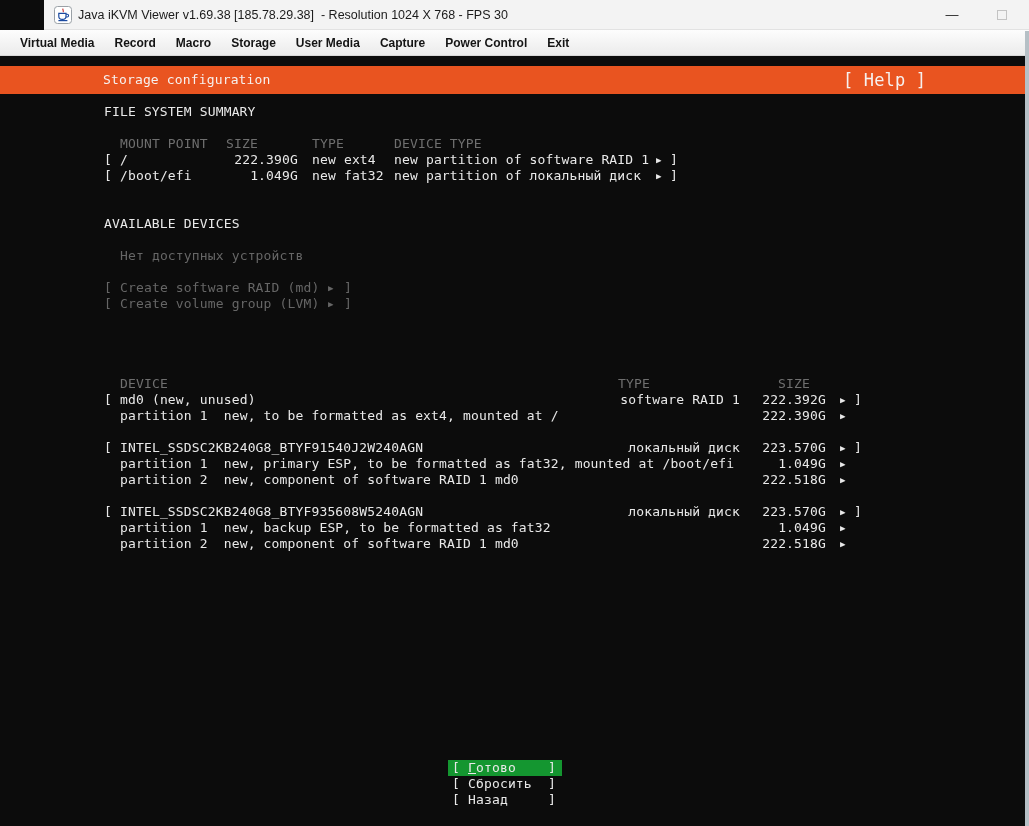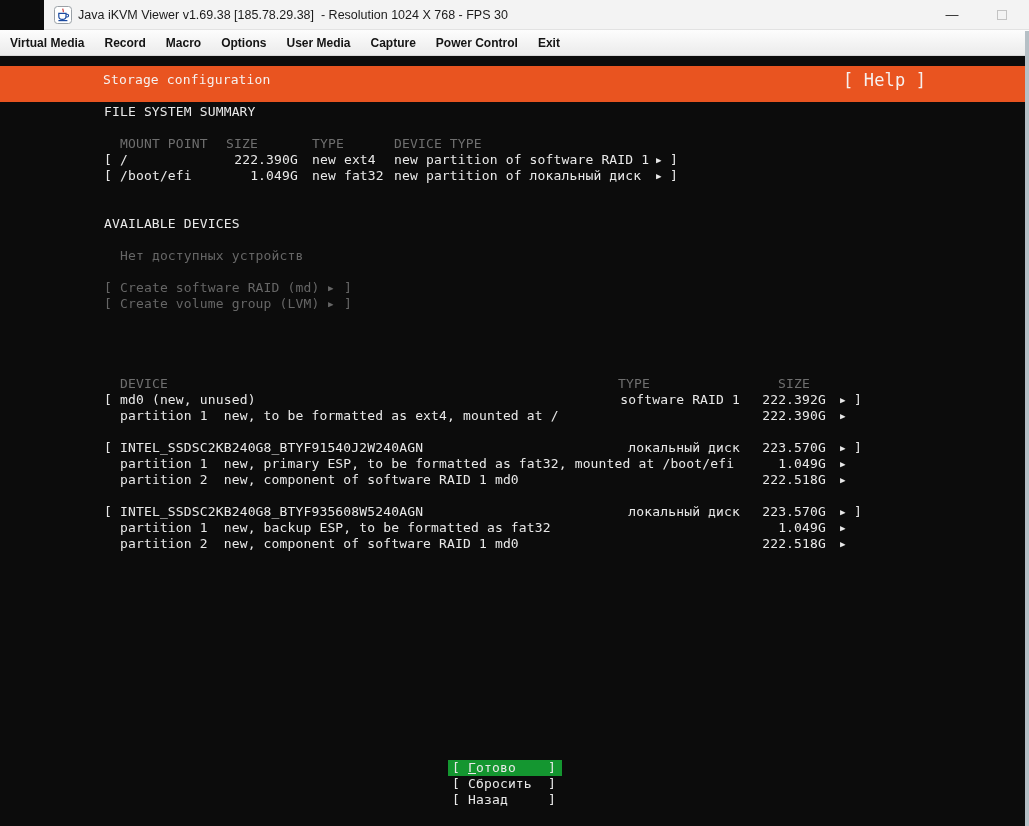--- a/index.html
+++ b/index.html
@@ -11,29 +11,29 @@
   .title-text { position:absolute; left:34px; top:0; height:30px; line-height:30px; font-size:12.5px; color:#1b1b1b; white-space:pre; }
   .java-icon { position:absolute; left:10px; top:6px; width:18px; height:18px; }
   .wc { position:absolute; top:0; height:30px; width:44px; text-align:center; line-height:30px; color:#222; font-size:13px; cursor:default; }
   .wc-min  { left:886px; }
   .wc-max  { left:936px; }
   .wc-close{ left:984px; }
   .max-box { display:inline-block; width:10px; height:10px; border:1px solid #c3c3c3; vertical-align:middle; margin-top:-2px; }
 
   .menubar { position:absolute; left:0; top:30px; width:1029px; height:26px;
              background:linear-gradient(#fdfdfd,#ebebeb); border-bottom:1px solid #d8d8d8;
-             display:flex; align-items:center; }
+             display:flex; align-items:center; padding-left:10px; }
   .menu-item { font-size:12px; font-weight:700; color:#141414; padding:0 10px; height:26px; line-height:26px; white-space:nowrap; cursor:default; }
 
   
   .terminal { position:absolute; left:0; top:56px; width:1025px; height:770px; background:#0c0c0c;
               font-family:"DejaVu Sans Mono","Liberation Mono",monospace; }
   .frame-right { position:absolute; right:0; top:31px; width:4px; height:795px; background:#b6c0c6; }
 
-  .appbar { position:absolute; left:0; top:10px; width:1025px; height:36px; background:#e95420; }
+  .appbar { position:absolute; left:0; top:10px; width:1025px; height:28px; background:#e95420; }
   .appbar .bar-title { position:absolute; left:103px; top:0; height:28px; line-height:28px; font-size:13px; letter-spacing:.15px; color:#f6f1ef; white-space:pre; }
   .appbar .bar-help  { position:absolute; left:843px; top:0; height:28px; line-height:28px; font-size:17px; letter-spacing:.15px; color:#f6f1ef; white-space:pre; cursor:default; }
 
   .t-line { position:absolute; height:16px; width:916px;padding-left:42px; }
   .t-line span { position:absolute; top:0; height:16px; line-height:16px; font-size:13px; letter-spacing:.15px; white-space:pre; color:#e9e9e9; }
   .t-line span.hdr  { color:#6f6f6f; }
   .t-line span.dis  { color:#666666; }
   .t-line span.ra   { text-align:right; }
   .t-line span.arrow{ font-size:9px; }
   .sect { color:#e9e9e9; }
@@ -56,21 +56,21 @@
   <span class="title-text">Java iKVM Viewer v1.69.38 [185.78.29.38]  - Resolution 1024 X 768 - FPS 30</span>
   <div class="wc wc-min">—</div>
   <div class="wc wc-max"><span class="max-box"></span></div>
   <div class="wc wc-close">✕</div>
 </div>
 
 <div class="menubar">
   <div class="menu-item">Virtual Media</div>
   <div class="menu-item">Record</div>
   <div class="menu-item">Macro</div>
-  <div class="menu-item">Options</div>
+  <div class="menu-item">Storage</div>
   <div class="menu-item">User Media</div>
   <div class="menu-item">Capture</div>
   <div class="menu-item">Power Control</div>
   <div class="menu-item">Exit</div>
 </div>
 
 <div class="terminal">
 
   <div class="appbar">
     <span class="bar-title">Storage configuration</span>

